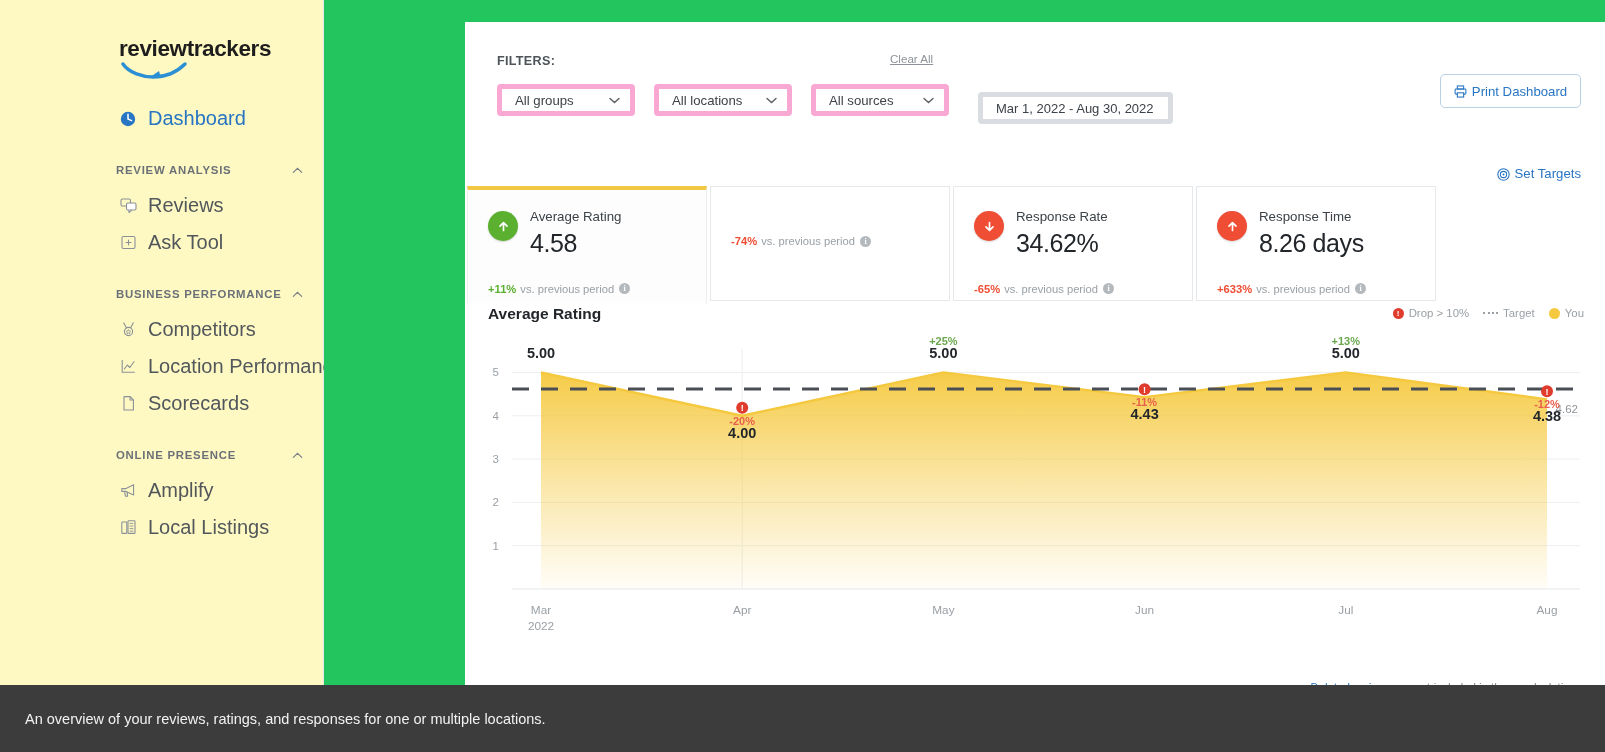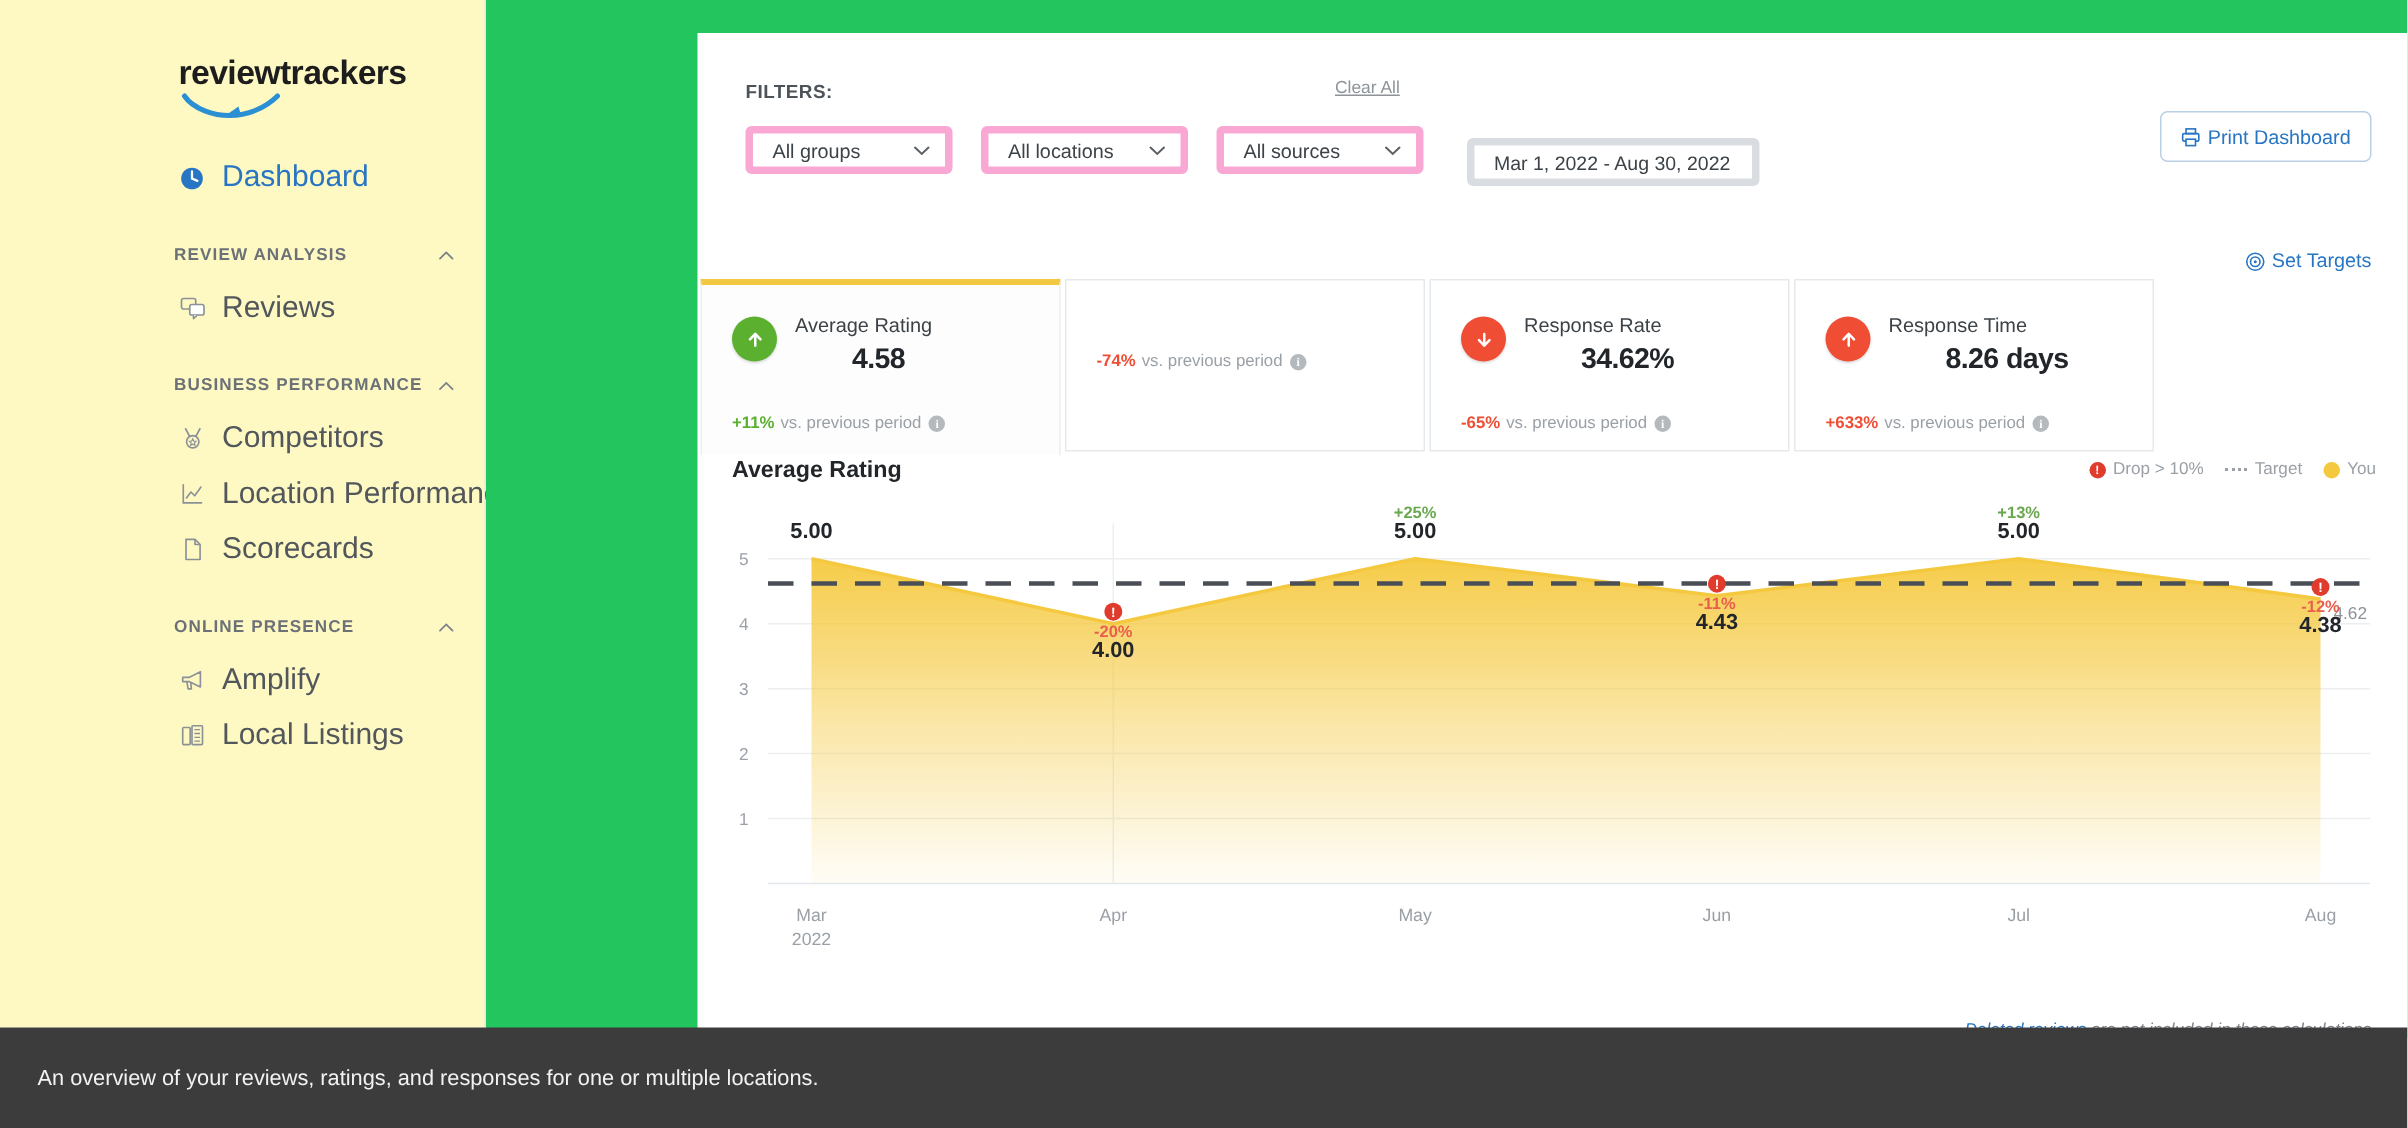--- a/index.html
+++ b/index.html
@@ -119,22 +119,22 @@
   .kpi-badge {
     width: 30px; height: 30px; border-radius: 50%;
     display: flex; align-items: center; justify-content: center;
     flex: 0 0 30px; margin-top: 2px;
     box-shadow: 0 1px 2px rgba(0,0,0,0.17);
   }
   .badge-green { background: #5cb030; }
   .badge-red { background: #ef4d34; }
   .kpi-title { font-size: 13.3px; color: #3c4247; line-height: 1.2; }
   .kpi-value {
-    font-size: 19px; font-weight: 700; color: #22262a;
-    letter-spacing: -0.4px; margin-top: 4px; line-height: 1.12; margin-left: 38px;
+    font-size: 25px; font-weight: 400; color: #22262a;
+    letter-spacing: -0.4px; margin-top: 4px; line-height: 1.12;
   }
   .kpi-delta {
     margin-top: 26px; font-size: 11.2px; color: #9aa0a6;
     display: flex; align-items: center; gap: 4px; white-space: nowrap;
   }
   .kpi-delta .pct { font-weight: 700; }
   .pct.up-good { color: #5cb030; }
   .pct.down-bad { color: #ef4d34; }
   .info-i {
     width: 11px; height: 11px; border-radius: 50%; background: #b4b9be;
@@ -218,20 +218,29 @@
       </div>
       <div class="nav-item">
         <span class="ico">
           <svg width="17" height="17" viewBox="0 0 17 17">
             <rect x="1" y="2" width="9.5" height="7" rx="1.4" fill="none" stroke="#8b9197" stroke-width="1.1"></rect>
             <rect x="6.5" y="6" width="9.5" height="7" rx="1.4" fill="#fff" stroke="#8b9197" stroke-width="1.1"></rect>
             <path d="M9 13 L9 15.5 L11.6 13" fill="#fff" stroke="#8b9197" stroke-width="1.1" stroke-linejoin="round"></path>
           </svg>
         </span>
         <span class="lbl">Reviews</span>
+      </div>
+      <div class="nav-item">
+        <span class="ico">
+          <svg width="17" height="17" viewBox="0 0 17 17">
+            <rect x="2" y="2.5" width="13" height="12" rx="1.4" fill="none" stroke="#8b9197" stroke-width="1.1"></rect>
+            <path d="M8.5 6 L8.5 11 M6 8.5 L11 8.5" stroke="#8b9197" stroke-width="1.1" stroke-linecap="round"></path>
+          </svg>
+        </span>
+        <span class="lbl">Ask Tool</span>
       </div>
 
       <div class="nav-section">
         <span class="sec-lbl">BUSINESS PERFORMANCE</span>
         <svg class="chev" viewBox="0 0 14 14">
           <path d="M2.5 9 L7 4.6 L11.5 9" fill="none" stroke="#7b8187" stroke-width="1.3" stroke-linecap="round"></path>
         </svg>
       </div>
       <div class="nav-item">
         <span class="ico">

